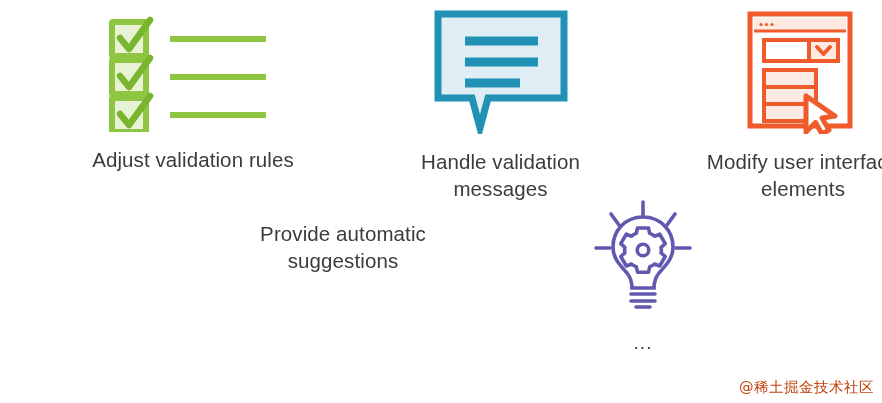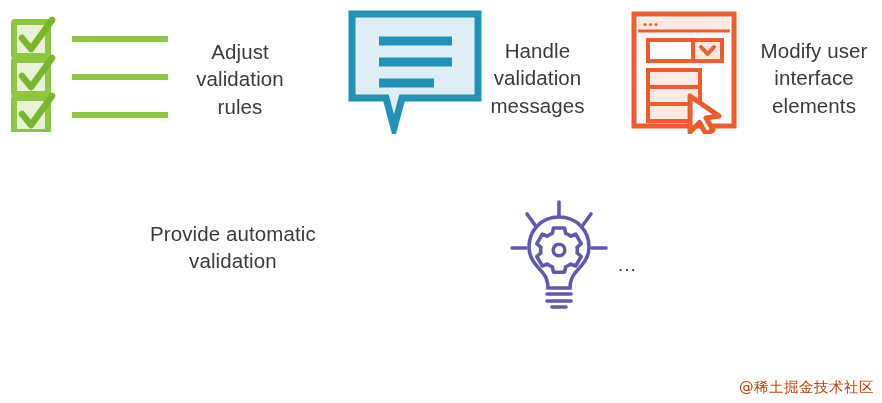--- a/index.html
+++ b/index.html
@@ -18,22 +18,23 @@
 
   .board {
     position: absolute;
     inset: 0;
     background: #ffffff;
   }
 
   .cell {
     position: absolute;
     display: flex;
-    flex-direction: row;
+    flex-direction: column;
     align-items: center;
+    padding-left: 48px;
   }
 
   .icon-wrap {
     display: flex;
     align-items: flex-end;
     justify-content: center;
   }
 
   .caption {
     margin-top: 14px;
@@ -41,21 +42,21 @@
     color: #3b3b3b;
     font-size: 20.5px;
     line-height: 1.32;
     letter-spacing: 0.1px;
     font-weight: 400;
     white-space: pre-line;
   }
 
   
   #cell-checklist   { left: 0px;   top: 12px;  width: 290px; }
-  #cell-messages    { left: 346px; top: 8px;   width: 245px; }
+  #cell-messages    { left: 330px; top: 8px;   width: 245px; }
   #cell-ui          { left: 628px; top: 8px;   width: 254px; }
   #cell-input       { left: 150px; top: 206px; width: 290px; }
   #cell-ellipsis    { left: 500px; top: 200px; width: 190px; }
 
   .caption-ellipsis {
     margin-top: 18px;
     color: #3b3b3b;
     font-size: 19px;
     letter-spacing: 1px;
   }
@@ -134,21 +135,21 @@
 
         <path d="M62 88 L62 124 L71.5 114.5 L78 126 L85 122 L78 110 L91 108 Z" fill="#ffffff" stroke="#ef5b2b" stroke-width="5" stroke-linejoin="round"></path>
       </svg>
     </div>
     <div class="caption">Modify user interface
 elements</div>
   </div>
 
   <div class="cell" id="cell-input">
     <div class="caption">Provide automatic
-validation</div>
+suggestions</div>
   </div>
 
   <div class="cell" id="cell-ellipsis">
     <div class="icon-wrap">
       <svg width="118" height="112" viewBox="0 0 118 112">
         <g stroke="#6159b0" stroke-width="3.6" stroke-linecap="round" fill="none">
 
           <line x1="59" y1="2" x2="59" y2="15"></line>
           <line x1="27" y1="14" x2="35" y2="25"></line>
           <line x1="91" y1="14" x2="83" y2="25"></line>

